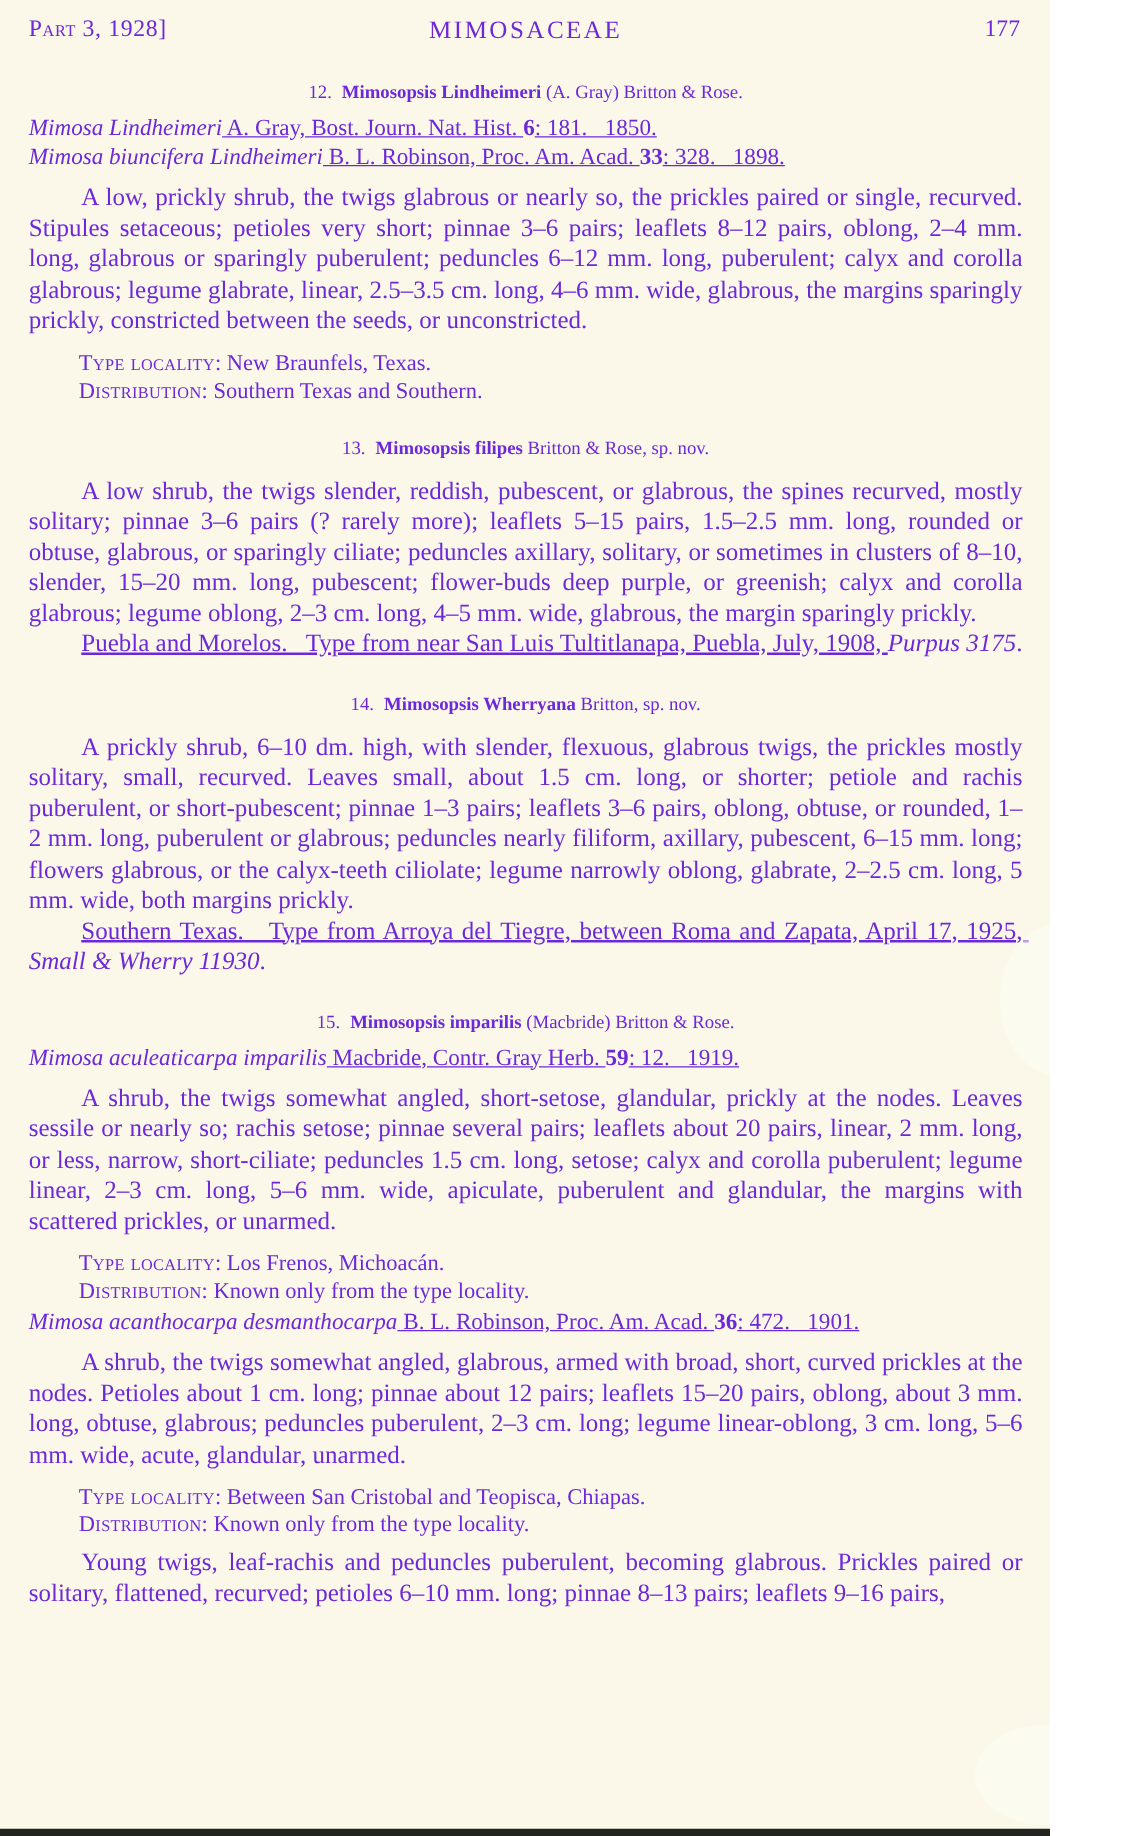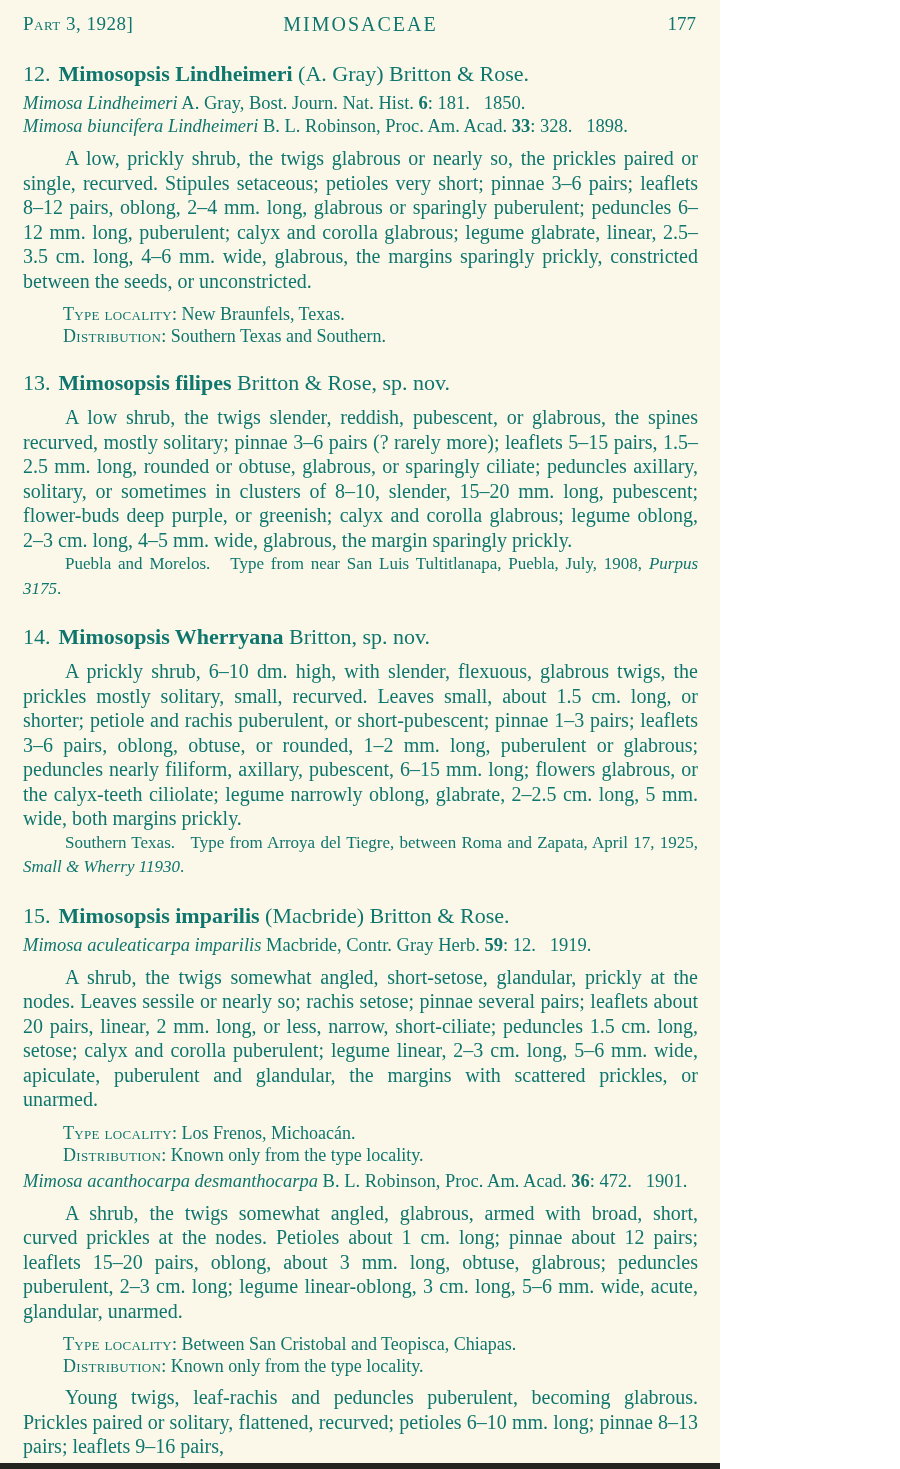--- a/index.html
+++ b/index.html
@@ -1,43 +1,43 @@
 <!DOCTYPE html>
 <html><head>
 <meta charset="utf-8">
 <style>
   html,body{margin:0;padding:0;}
   .page{
-    width:720px;height:1469px;overflow:hidden;position:relative;
-    background:#fbf8e9;color:#0f766e;
+    width:840px;height:1469px;overflow:hidden;position:relative;
+    background:#fbf8e9;color:#6d28d9;
     font-family:"Liberation Serif","DejaVu Serif",serif;
     -webkit-font-smoothing:antialiased;
   }
   .inner{padding:12px 22px 0 23px;}
   .running-head{position:relative;font-size:19px;line-height:24px;height:26px;}
   .rh-left{position:absolute;left:0;top:0;font-variant:small-caps;letter-spacing:0.5px;}
   .rh-center{position:absolute;left:0;right:0;top:0;text-align:center;letter-spacing:2px;font-size:20px;}
   .rh-right{position:absolute;right:2px;top:0;}
   .sp-heading{
-    text-align:left;font-size:22px;line-height:28px;font-weight:normal;
+    text-align:center;font-size:15px;line-height:28px;font-weight:normal;
     margin:22px 0 4px;
   }
   .sp-num{margin-right:8px;}
   .sp-name{font-weight:bold;}
   .synblock{margin-top:4px;}
   .synonym{font-size:18.5px;line-height:23px;margin:0;}
   .synonym i{font-style:italic;text-align:right;}
   .synonym b{font-weight:bold;}
-  .keep-sp{white-space:pre-wrap;}
+  .keep-sp{white-space:pre-wrap;text-decoration:underline;}
   .desc{
     font-size:20px;line-height:24.5px;margin:8px 0 0;
     text-align:justify;text-indent:42px;
   }
   .range{
-    font-size:17px;line-height:24.5px;margin:0;
+    font-size:20px;line-height:24.5px;margin:0;
     text-align:justify;text-indent:42px;
   }
   .range i{font-style:italic;}
   .tl-block{margin-top:10px;padding-left:40px;font-size:18px;line-height:22px;}
   .tl{margin:0;}
   .sc{font-variant:small-caps;letter-spacing:0.3px;}
   .bottom-edge{
     position:absolute;left:0;right:0;bottom:0;height:6px;background:#23231f;
   }
   .smudge{position:absolute;border-radius:50%;background:#fefdf6;opacity:.55;pointer-events:none;}

